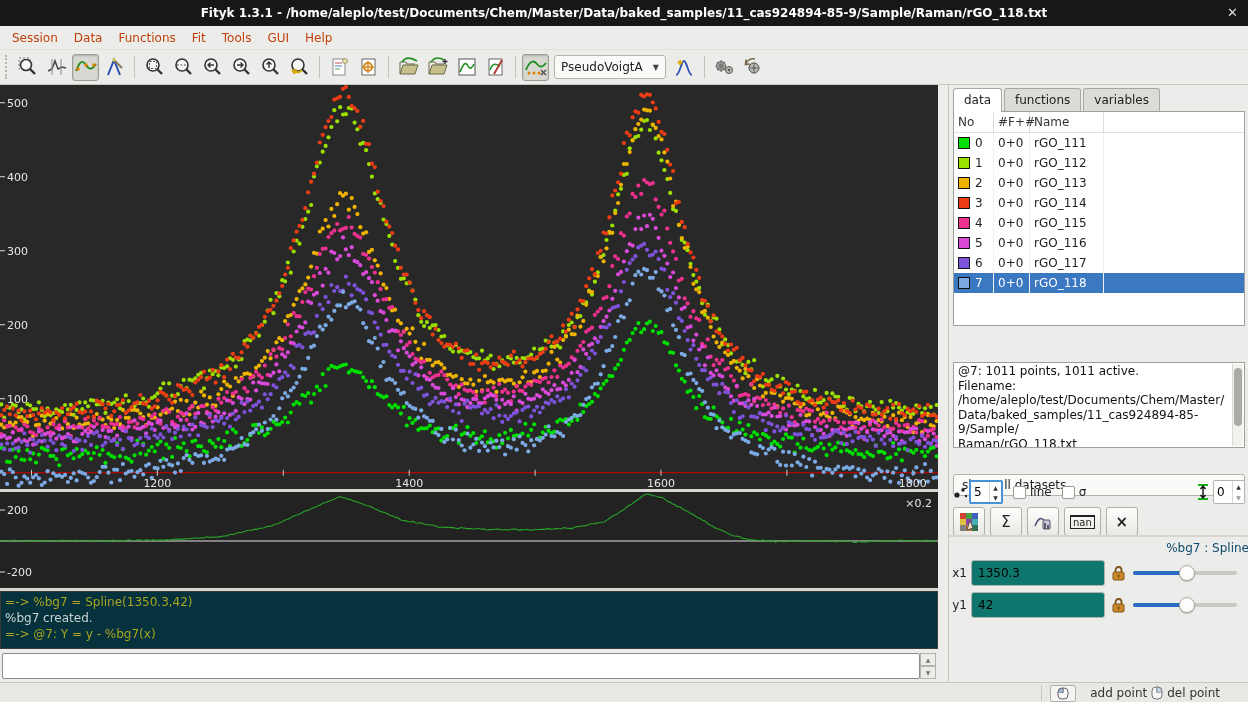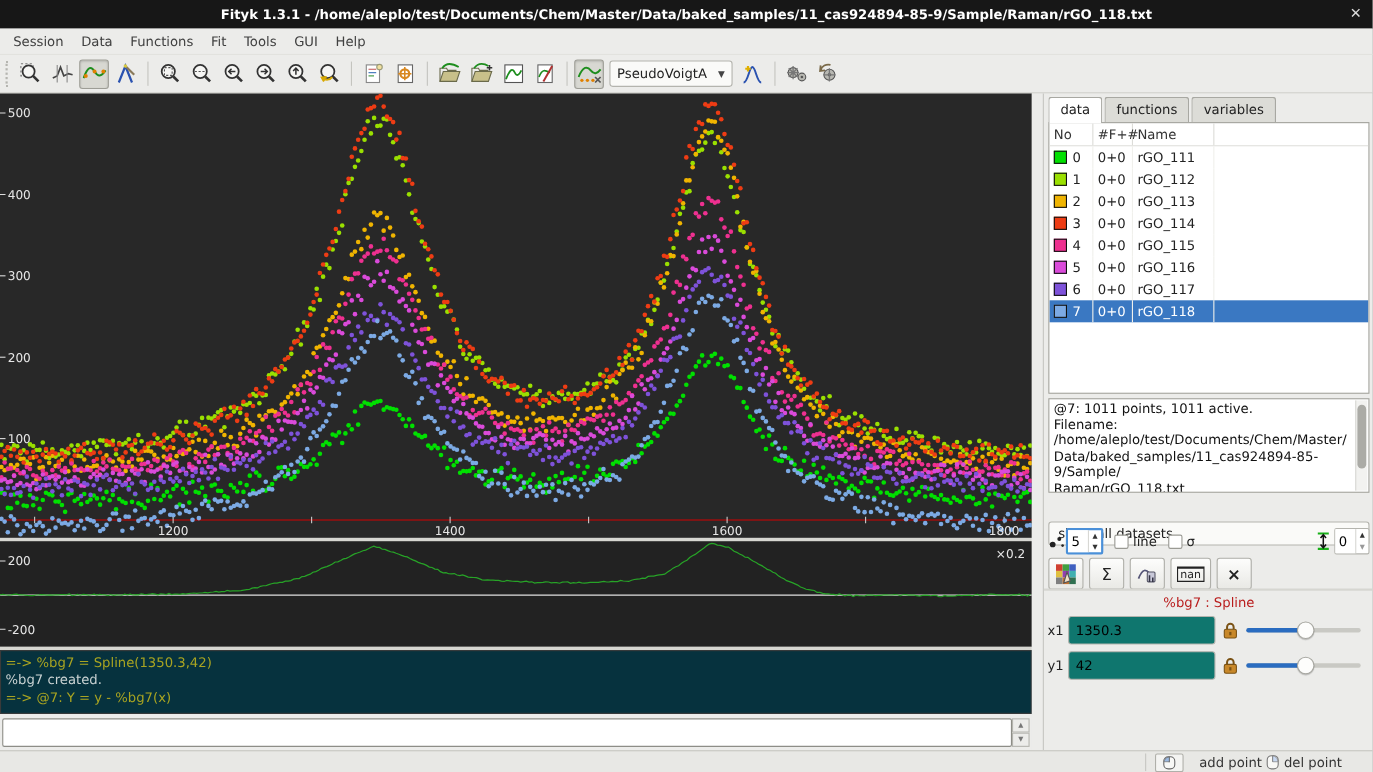--- a/index.html
+++ b/index.html
@@ -7,21 +7,21 @@
   .window { position:relative; width:1248px; height:702px; background:#ececea; overflow:hidden; }
 
   
   .titlebar { position:absolute; left:0; top:0; width:1248px; height:26px; background:#171717;
               color:#fff; font-size:12px; font-weight:bold; display:flex; align-items:center; justify-content:center; }
   .title-close { position:absolute; right:10px; top:5px; color:#ddd; font-size:13px; font-weight:normal; cursor:default; }
 
   
   .menubar { position:absolute; left:0; top:26px; width:1248px; height:24px; background:#ececea;
              display:flex; align-items:center; padding-left:4px; border-bottom:1px solid #e2e2de; }
-  .menu-item { font-size:12px; color:#404040; padding:0 8px; }
+  .menu-item { font-size:12px; color:#c2410c; padding:0 8px; }
 
   
   .toolbar { position:absolute; left:0; top:50px; width:1248px; height:35px; background:#ececea;
              display:flex; align-items:center; border-bottom:1px solid #c9c9c4; padding-left:2px; }
   .grip { width:5px; height:24px; border-left:2px dotted #b5b5b0; margin:0 3px; }
   .tbtn { width:27px; height:27px; display:flex; align-items:center; justify-content:center;
           border:1px solid transparent; border-radius:3px; margin:0 1px; background:transparent; }
   .tbtn.pressed { background:#d8d8d2; border:1px solid #9d9d96; box-shadow:inset 0 1px 2px rgba(0,0,0,.18); }
   .tsep { width:1px; height:22px; background:#c4c4bf; margin:0 5px; }
   .combo { height:24px; background:#fafaf8; border:1px solid #b4b4ae; border-radius:3px;
@@ -48,21 +48,21 @@
 
   
   .sidebar { position:absolute; left:948px; top:85px; width:300px; height:597px; background:#ececea; border-left:1px solid #c6c6c1; }
   .vsash { position:absolute; left:938px; top:85px; width:10px; height:597px; background:#ececea; }
 
   .tabs { position:absolute; left:4px; top:3px; height:24px; display:flex; }
   .tab { font-size:12px; color:#222; padding:4px 10px 3px; background:#dcdcd7; border:1px solid #a8a8a2;
          border-bottom:none; border-radius:3px 3px 0 0; margin-right:2px; }
   .tab.active { background:#fff; position:relative; z-index:2; }
 
-  .dtable { position:absolute; left:4px; top:26px; width:292px; height:247px; background:#fff; border:1px solid #a0a09a; overflow:hidden; }
+  .dtable { position:absolute; left:4px; top:26px; width:292px; height:215px; background:#fff; border:1px solid #a0a09a; overflow:hidden; }
   .hrow { display:flex; height:21px; border-bottom:1px solid #e0e0dc; font-size:12px; color:#333; }
   .hrow .c { padding:3px 4px; border-right:1px solid #dcdcd8; }
   .drow { display:flex; height:20px; font-size:12px; color:#222; align-items:center; }
   .drow .c { padding:0 4px; border-right:1px solid #f0f0ec; height:20px; display:flex; align-items:center; }
   .drow.sel { background:#3a78c2; color:#fff; }
   .c.c-no { width:40px; } .c.c-ff { width:36px; } .c.c-name { width:74px; } .c.c-rest { flex:1; border-right:none; }
   .swatch { width:12px; height:12px; border:1px solid #111; margin-right:5px; flex:0 0 auto; }
 
   .infobox { position:absolute; left:4px; top:277px; width:292px; height:86px; background:#fff; border:1px solid #a0a09a;
              font-size:12px; line-height:14.5px; color:#111; padding:1px 14px 1px 4px; overflow:hidden; }
@@ -80,21 +80,21 @@
   .spin .arrows div { flex:1; font-size:6px; display:flex; align-items:center; justify-content:center; color:#333; }
   .cb { width:13px; height:13px; background:#fff; border:1px solid #9a9a94; border-radius:2px; margin:0 4px 0 10px; }
 
   .btn-row { position:absolute; left:4px; top:422px; height:30px; display:flex; }
   .pbtn { min-width:32px; height:29px; background:linear-gradient(#fdfdfc,#e9e9e5); border:1px solid #b0b0aa;
           border-radius:3px; margin-right:5px; display:flex; align-items:center; justify-content:center;
           font-size:15px; color:#222; padding:0 5px; }
   .pbtn .nan { font-size:10px; border:1px solid #222; padding:0 2px; border-top:2px solid #222; }
 
   .hsash3 { position:absolute; left:0; top:450px; width:300px; height:2px; background:#d6d6d1; }
-  .bg-title { position:absolute; left:0; top:456px; width:300px; text-align:center; font-size:12px; color:#b91c1c; }
+  .bg-title { position:absolute; left:0; top:456px; width:300px; text-align:right; font-size:12px; color:#0c4a6e; }
   .param-row { position:absolute; left:0; width:300px; height:28px; display:flex; align-items:center; font-size:12px; color:#222; }
   .plabel { width:18px; text-align:right; margin-right:4px; }
   .pinput { width:134px; height:26px; background:#0f766e; border:1px solid #b4b4ae; border-radius:3px; font-size:12px;
             padding:0 6px; font-family:"DejaVu Sans",sans-serif; }
   .lockwrap { width:26px; display:flex; justify-content:center; }
   .slider { position:relative; width:104px; height:16px; margin-left:2px; }
   .slider .track { position:absolute; left:0; right:0; top:6px; height:4px; background:#c9c9c4; border-radius:2px; }
   .slider .fill { position:absolute; left:0; width:52%; top:6px; height:4px; background:#2a6cc0; border-radius:2px; }
   .slider .thumb { position:absolute; left:52%; top:0; width:16px; height:16px; margin-left:-8px; background:#fdfdfc;
                    border:1px solid #a8a8a2; border-radius:50%; box-shadow:0 1px 1px rgba(0,0,0,.2); }

